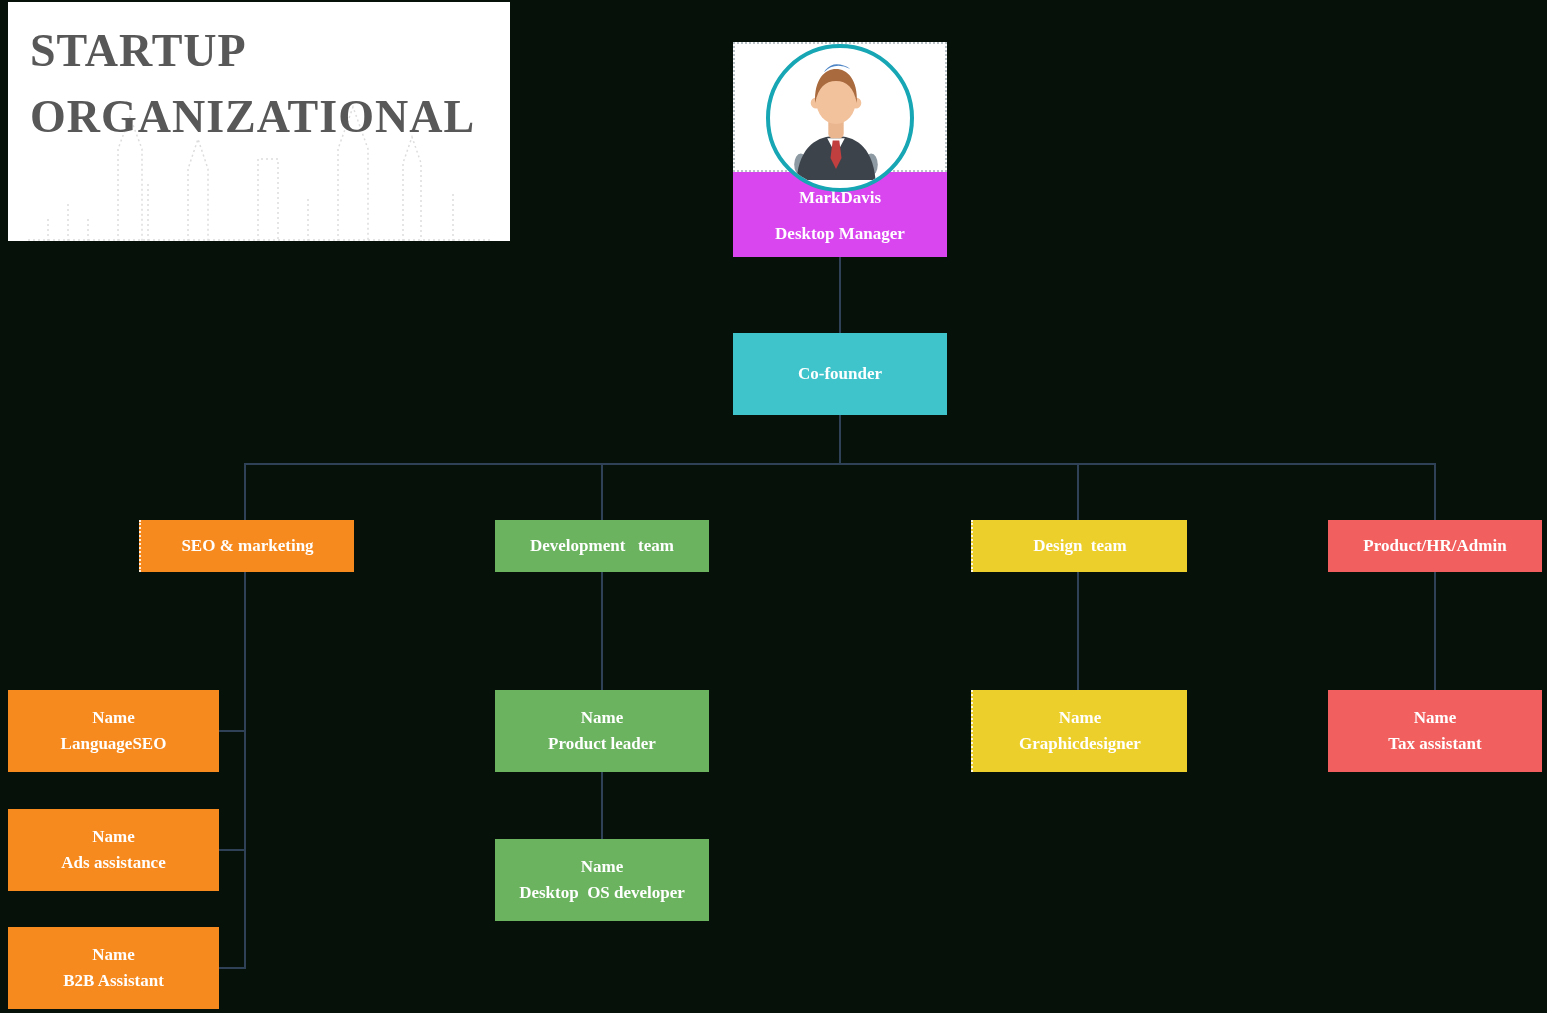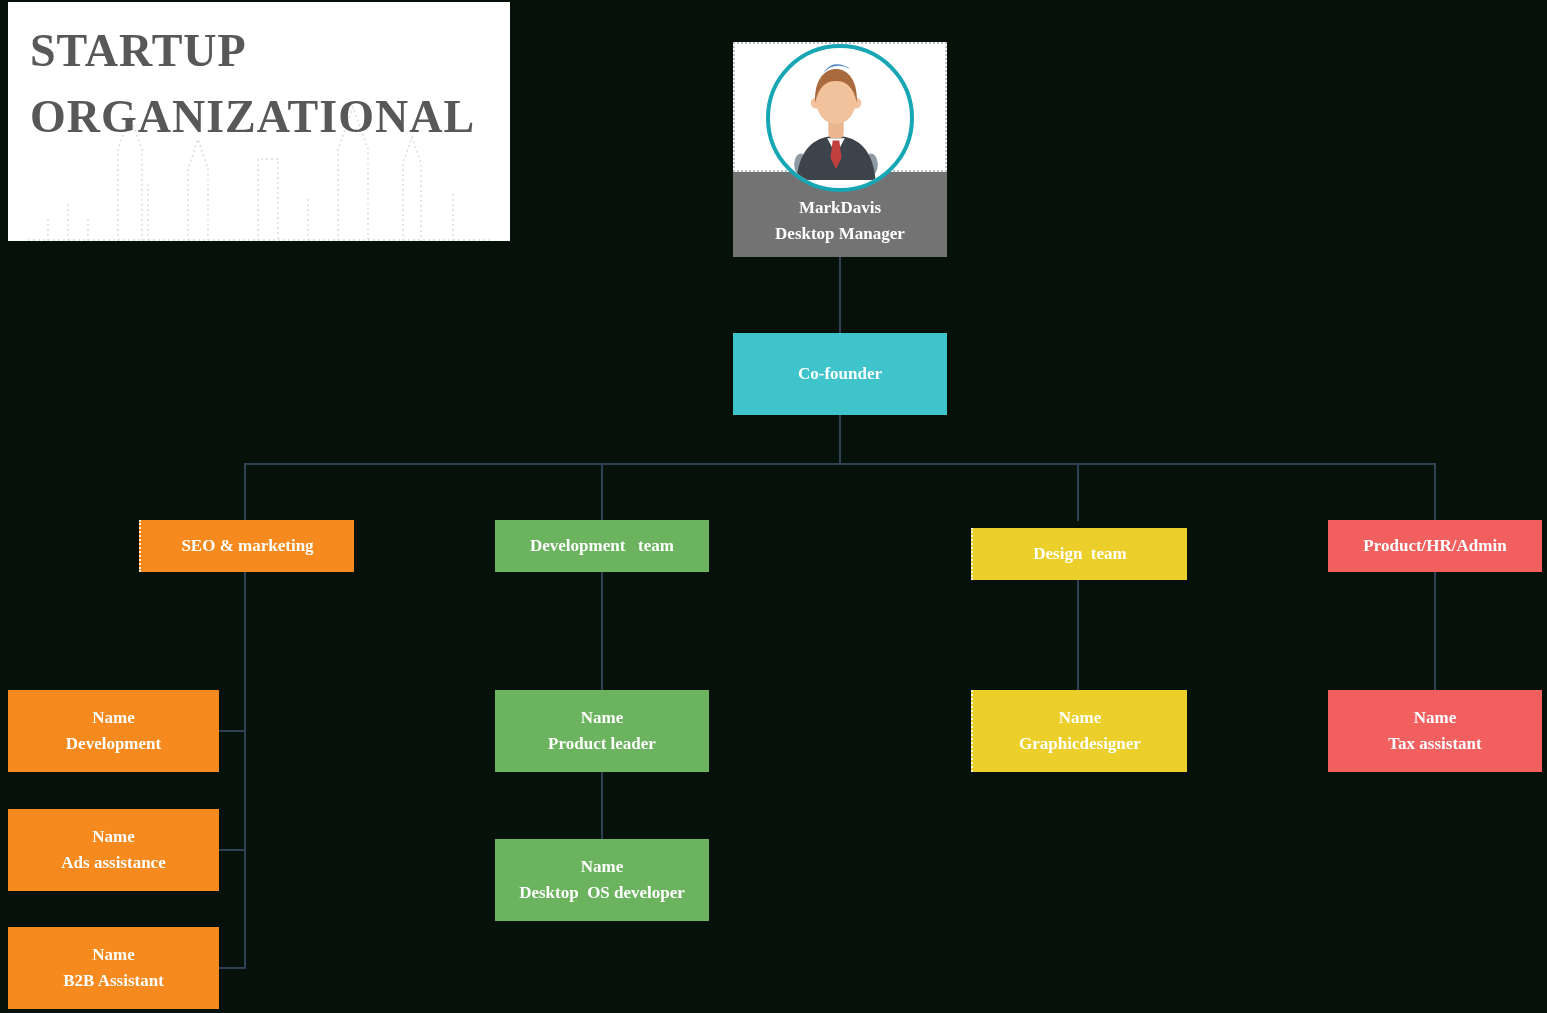--- a/index.html
+++ b/index.html
@@ -157,45 +157,45 @@
       <path d="M52 82 L60 97 L68 82 Z" fill="#ffffff"></path>
       <path d="M57 84 L63 84 L65 100 L60 110 L55 100 Z" fill="#c13f3f"></path>
       <rect x="53" y="64" width="14" height="18" rx="4" fill="#eab68f"></rect>
       <circle cx="42" cy="50" r="5" fill="#f2c29d"></circle>
       <circle cx="78" cy="50" r="5" fill="#f2c29d"></circle>
       <ellipse cx="60" cy="48" rx="18" ry="21" fill="#f2c29d"></ellipse>
       <path d="M41 50 C40 28 50 19 60 19 C70 19 80 28 79 50 C76 36 70 30 60 30 C50 30 44 36 41 50 Z" fill="#a96a3e"></path>
       <path d="M49 22 Q59 12 73 19 Q66 14 58 15 Q52 17 49 22 Z" fill="#4f86c6"></path>
     </svg>
   </div>
-  <div class="box node-ceo" style="background: #737373;">
+  <div class="box node-ceo" style="background: #d946ef; gap: 10px;">
     <div class="l1">MarkDavis</div>
     <div class="l2">Desktop Manager</div>
   </div>
 
   <div class="box node-cofounder" style="background: rgb(63, 196, 204);">
     <div class="single">Co-founder</div>
   </div>
 
   <div class="box dept dept-seo dotted-left" style="background: rgb(246, 138, 30);">
     <div class="single">SEO &amp; marketing</div>
   </div>
   <div class="box dept dept-dev" style="background: rgb(107, 179, 95);">
     <div class="single">Development   team</div>
   </div>
-  <div class="box dept dept-design dotted-left" style="background: rgb(236, 207, 42); margin-top: 8px;">
+  <div class="box dept dept-design dotted-left" style="background: rgb(236, 207, 42);">
     <div class="single">Design  team</div>
   </div>
   <div class="box dept dept-fin" style="background: rgb(242, 95, 95);">
     <div class="single">Product/HR/Admin</div>
   </div>
 
   <div class="box member m-seo m-seo-1" style="background: rgb(246, 138, 30);">
     <div class="l1">Name</div>
-    <div class="l2">Development</div>
+    <div class="l2">LanguageSEO</div>
   </div>
   <div class="box member m-seo m-seo-2" style="background: rgb(246, 138, 30);">
     <div class="l1">Name</div>
     <div class="l2">Ads assistance</div>
   </div>
   <div class="box member m-seo m-seo-3" style="background: rgb(246, 138, 30);">
     <div class="l1">Name</div>
     <div class="l2">B2B Assistant</div>
   </div>
 

